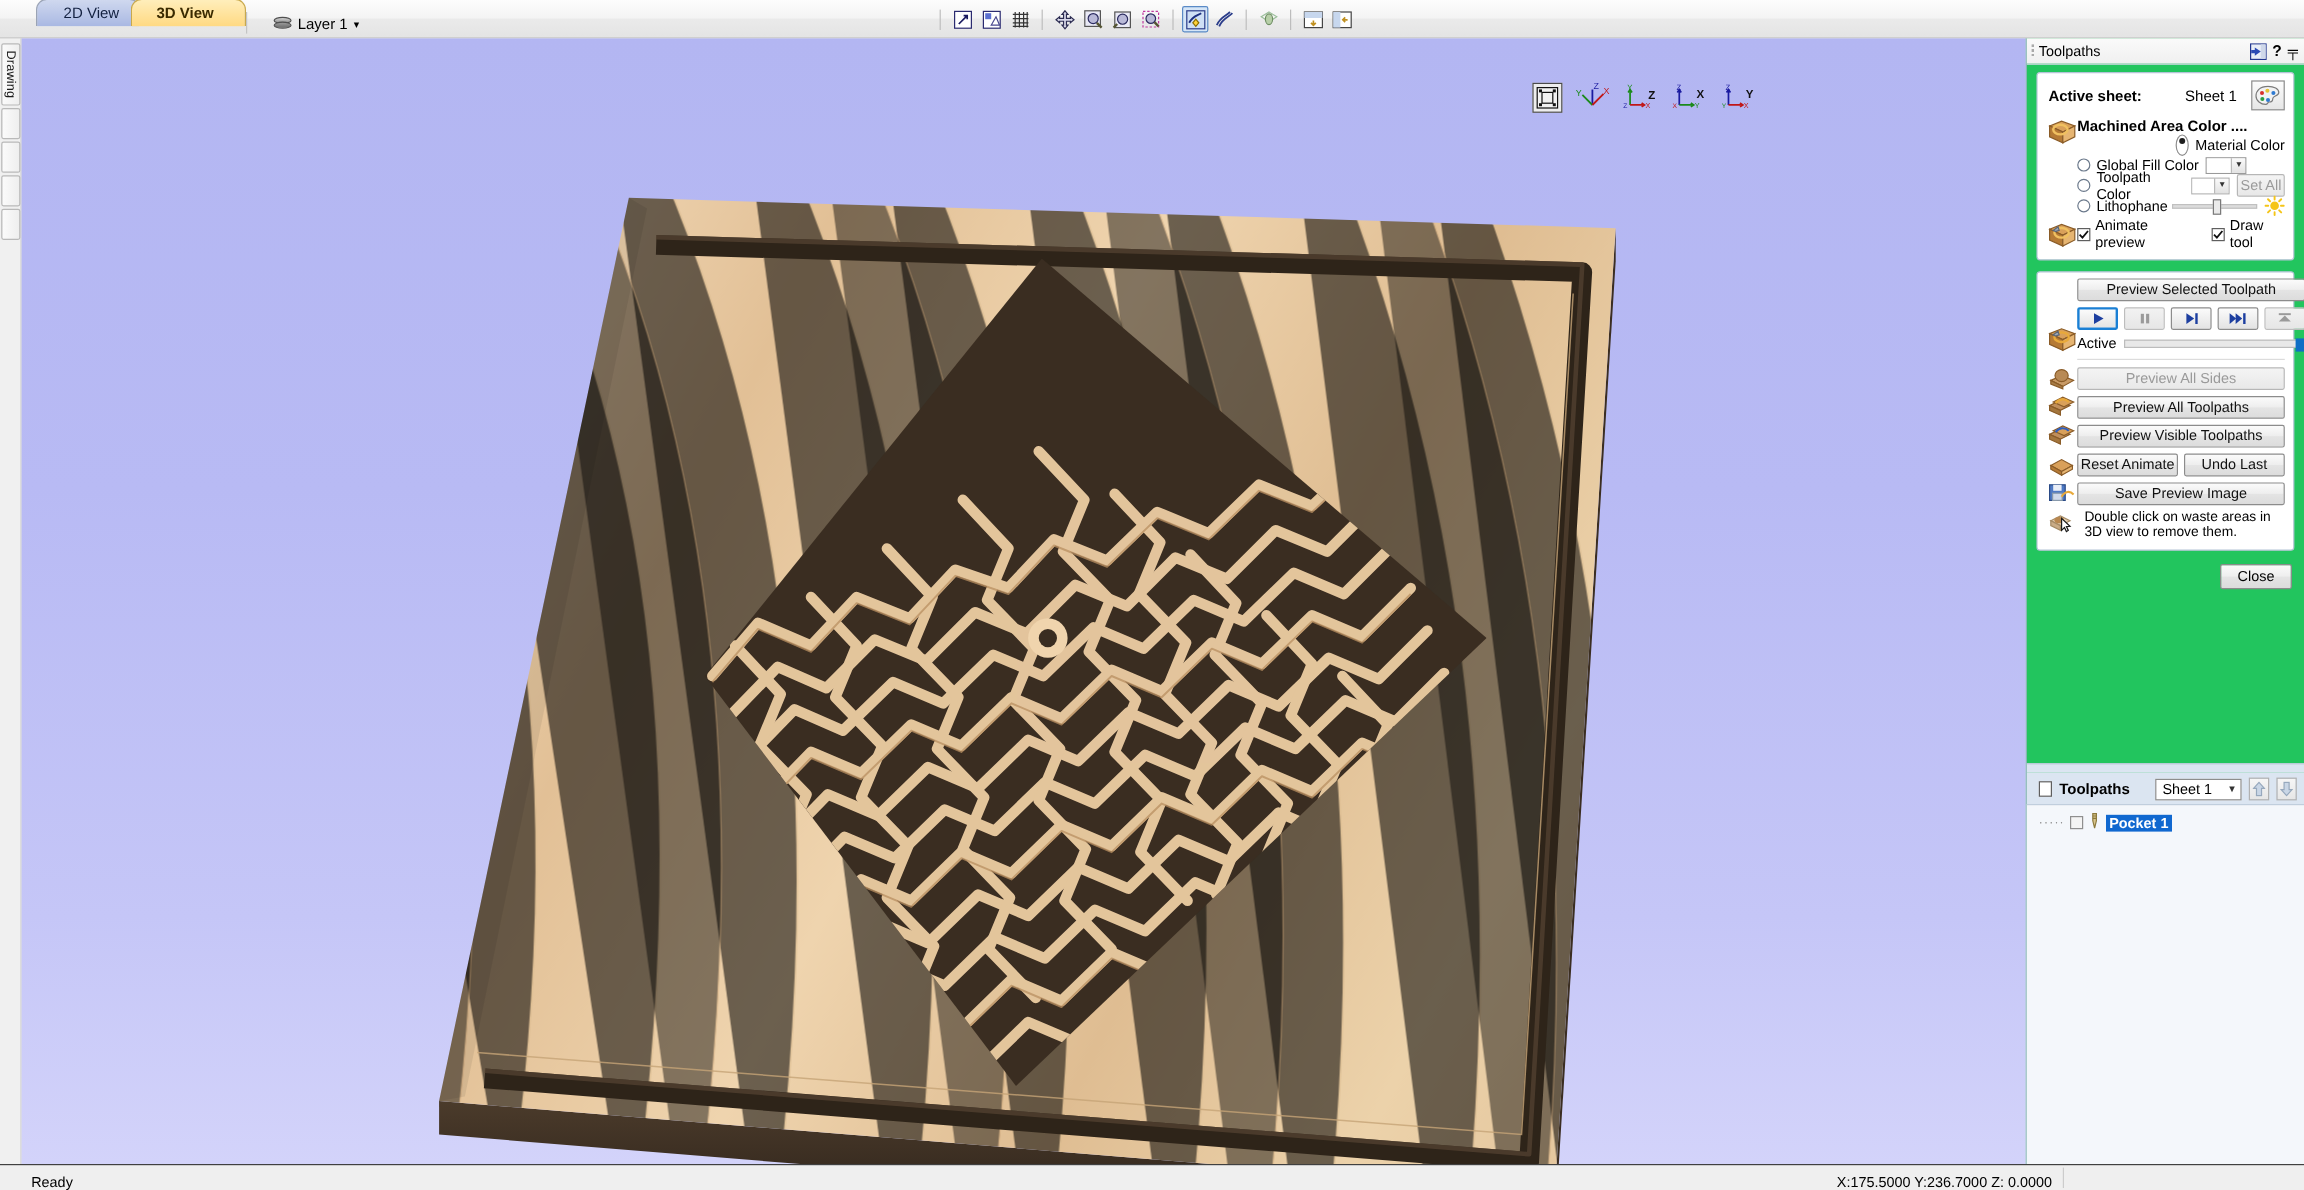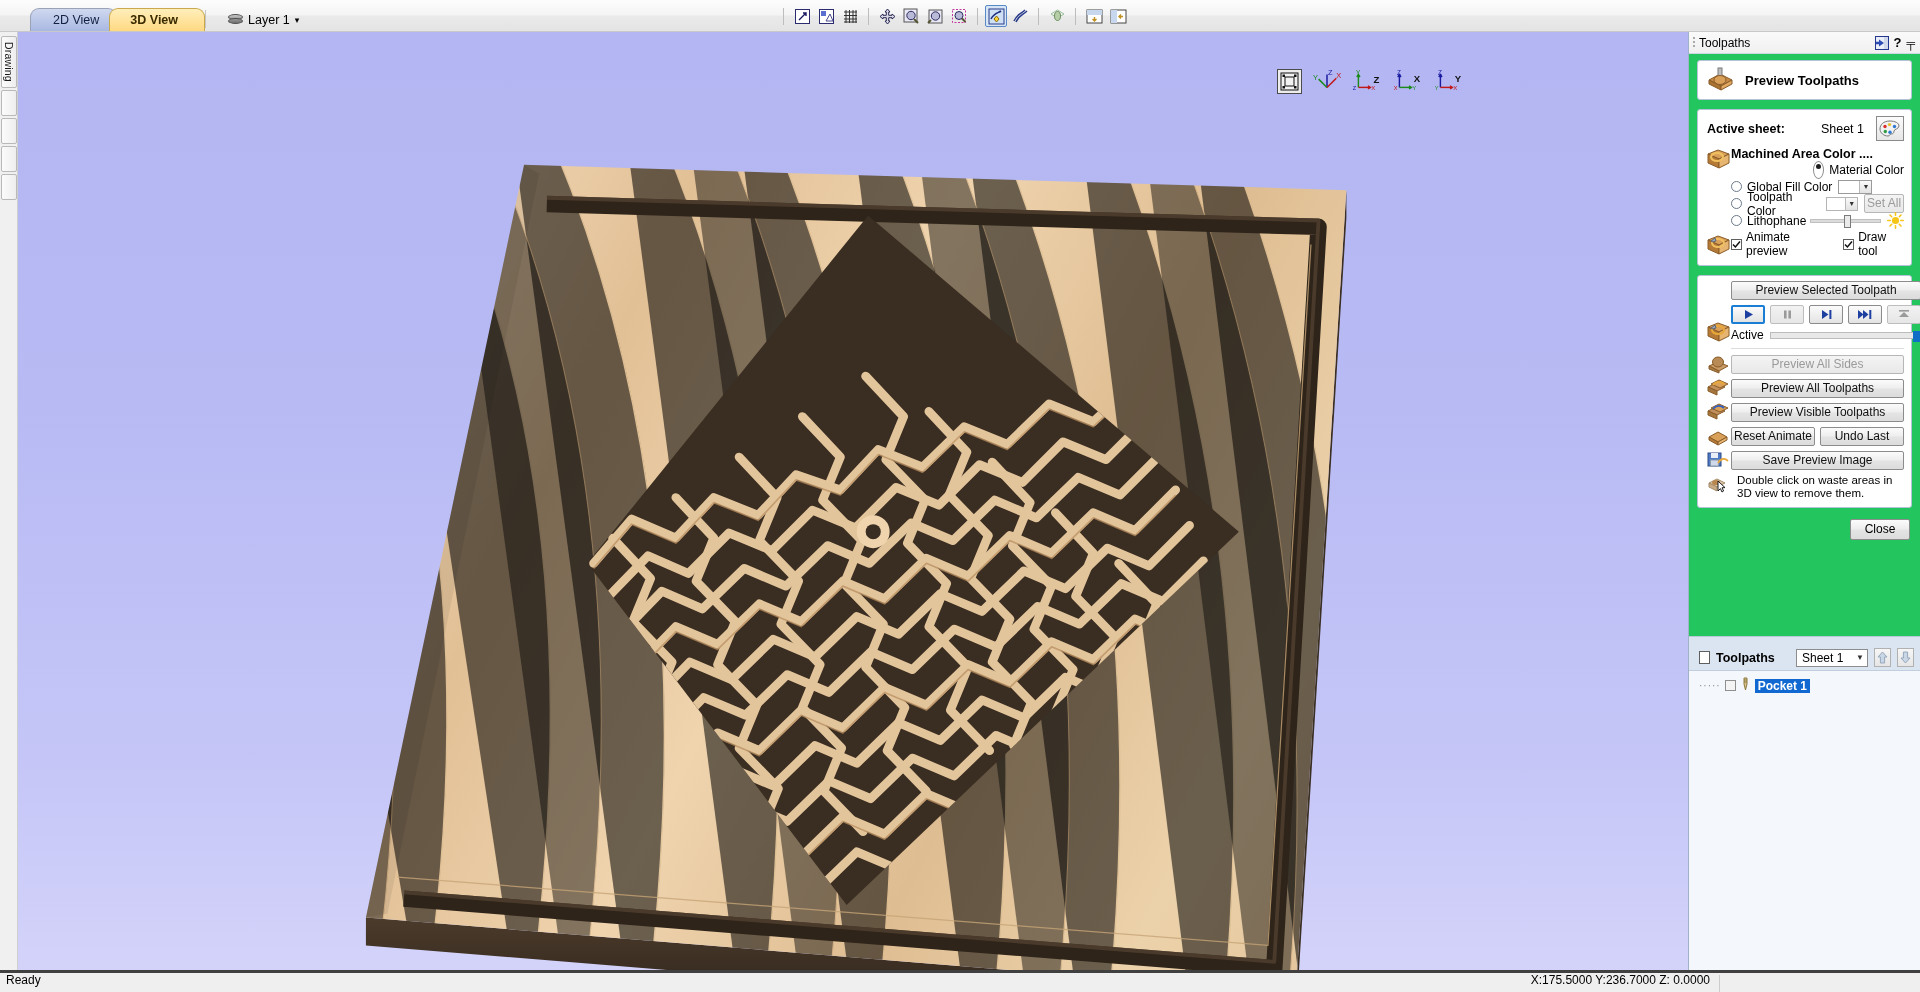--- a/index.html
+++ b/index.html
@@ -15,21 +15,21 @@
   .app { position: relative; width: 1920px; height: 992px; display: flex; flex-direction: column; }
 
   
   .topbar {
     height: 32px; flex: 0 0 32px;
     background: linear-gradient(to bottom, #fdfdfd 0%, #f4f4f4 48%, #eaeaea 52%, #e4e4e4 100%);
     border-bottom: 1px solid #c8c8c8;
     display: flex; align-items: flex-end;
     position: relative;
   }
-  .tabs { display: flex; align-items: flex-end; margin-left: 30px; height: 32px; }
+  .tabs { display: flex; align-items: flex-start; margin-left: 30px; height: 32px; }
   .tab {
     height: 23px; line-height: 22px;
     padding: 0 17px 0 22px;
     font-size: 12.5px;
     border: 1px solid #9aa3b5;
     border-bottom: none;
     border-radius: 9px 9px 0 0;
     margin-right: -8px;
     position: relative;
     cursor: pointer;
@@ -260,23 +260,24 @@
              display:flex;align-items:center;justify-content:center;cursor:pointer; }
   .tp-list { background:#f4f7fb; border-top:1px solid #c0cedd; height: 300px; padding: 6px 0 0 10px; }
   .tp-item { display:flex; align-items:center; gap:4px; font-size:12px; }
   .dots { color:#8c8c8c; letter-spacing:1px; font-size:10px; }
   .tp-cb { width:11px;height:11px;border:1px solid #8f8f8f;background:#f4f4f4; flex:0 0 11px;}
   .tp-name { background:#1068d0; color:#fff; font-weight:bold; padding:0 3px; }
 
   
   .status {
     height: 22px; flex: 0 0 22px;
-    background:#efefef; border-top:3px solid #404040;
-    display:flex; align-items:flex-start; font-size:12px;
+    background:#efefef; border-top:1px solid #404040;
+    display:flex; align-items:flex-end; font-size:12px;
     position: relative;
+    padding-left: 20px;
   }
   .status .ready { padding-left: 6px; }
   .status .coords { position:absolute; right: 210px; }
   .status .cell { position:absolute; right: 200px; top:2px; width:1px; height:17px; background:#cccccc; }
 </style>
 </head>
 <body>
 
 <div class="app">
 
@@ -572,32 +573,20 @@
               <rect x="9" y="1" width="4" height="12" fill="#cfd8ea"></rect>
               <path d="M9 7 L4 3.5 v2.2 H1 v2.6 h3 v2.2z" fill="#2b4bb5"></path>
             </svg>
         </span>
         <span class="hd-ico" style="font-weight:bold;font-size:13px;">?</span>
         <span class="hd-ico" style="font-size:12px;">╤</span>
       </div>
 
       <div class="dock-body">
 
-        <div class="card">
-          <div class="title-row">
-            <svg width="30" height="26" viewBox="0 0 30 26">
-              <polygon points="4,13 15,7 27,13 16,19" fill="#c78b46" stroke="#8a5c28"></polygon>
-              <polygon points="4,13 4,17 16,23 16,19" fill="#a9722f" stroke="#8a5c28"></polygon>
-              <polygon points="16,19 16,23 27,17 27,13" fill="#e0a860" stroke="#8a5c28"></polygon>
-              <rect x="13" y="1" width="4" height="9" fill="#bdbdbd" stroke="#7a7a7a"></rect>
-              <ellipse cx="15" cy="13" rx="6" ry="4.5" fill="#d9a05a" stroke="#8a5c28"></ellipse>
-            </svg>
-            <span class="ttl">Preview Toolpaths</span>
-          </div>
-        </div>
 
         <div class="card tight">
           <div class="row sheet-row">
             <b>Active sheet:</b>
             <span class="sheet-val">Sheet 1</span>
             <span class="palette-btn">
               <svg width="22" height="18" viewBox="0 0 22 18">
                 <path d="M11 1 C4 1 1 5 1 9 c0 4 4 7 8 7 c2 0 1.5-2 3-2 c2 0 3-1 3-3 c0-2 5-2 5-5 C20 3 16 1 11 1z" fill="#f2f2f2" stroke="#7a7a7a"></path>
                 <circle cx="6" cy="6.5" r="1.7" fill="#d9302a"></circle>
                 <circle cx="10.5" cy="4.6" r="1.7" fill="#e8c331"></circle>

